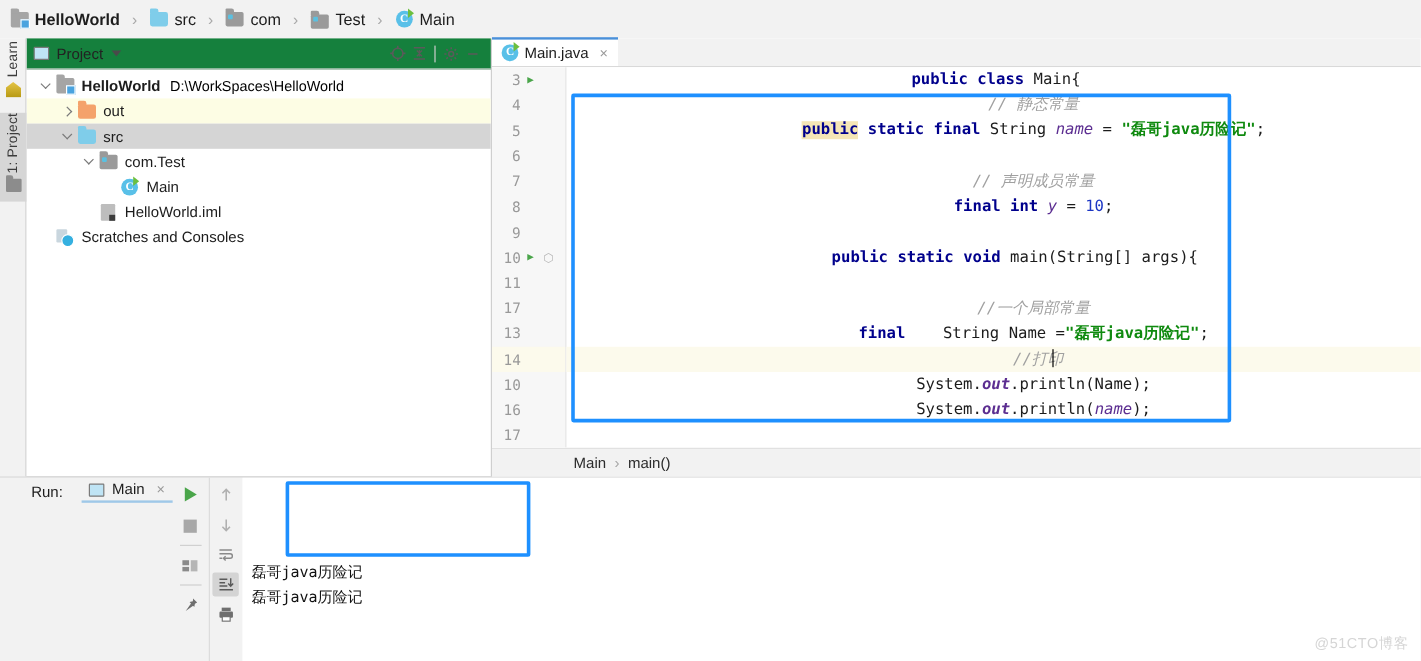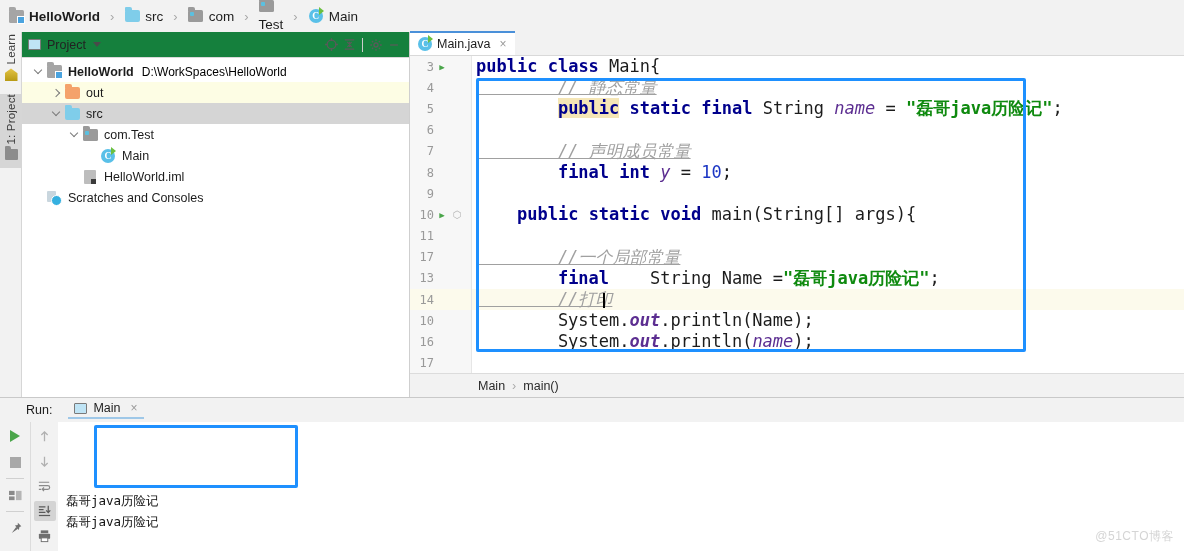--- a/index.html
+++ b/index.html
@@ -88,39 +88,39 @@
   .xclose { color:#9a9a9a; font-size:12px; margin-left:4px; }
 
   .code-area { flex:1; display:flex; position:relative; overflow:hidden; background:#fff; }
   .gutter { width:62px; flex:0 0 62px; background:#f7f7f7; border-right:1px solid #e6e6e6; position:relative; }
   .gln { height:21.2px; display:flex; align-items:center; font-family:"DejaVu Sans Mono", monospace; font-size:12px; color:#999; }
   .gnum { width:24px; text-align:right; }
   .grun { width:16px; text-align:center; color:#4aa54a; font-size:9px; }
   .gfold { width:14px; text-align:center; color:#b5b5b5; font-size:10px; }
   .gln.hl { background:#fcfaec; }
 
-  .codetext { flex:1; position:relative; font-family:"DejaVu Sans Mono", monospace; font-size:17px; line-height:21.2px;
-              white-space:pre; color:#1c1c1c; padding-left:4px; }
+  .codetext { flex:1; position:relative; font-family:"DejaVu Sans Mono", monospace; font-size:13px; line-height:21.2px;
+              white-space:pre; color:#1c1c1c; padding-left:4px;text-align:center; }
   .cline { height:21.2px; }
   .cline.hl { background:#fcfaec; margin-left:-4px; padding-left:4px; }
   .kw   { color:#00008c; font-weight:bold; }
   .kwhl { color:#00008c; font-weight:bold; background:#f5e6b6; }
   .str  { color:#0f8a0f; font-weight:bold; }
-  .cmt  { color:#a0a0a0; font-style:italic;text-decoration:underline; }
+  .cmt  { color:#a0a0a0; font-style:italic; }
   .num  { color:#1c36c4; }
   .fld  { color:#5c2e91; font-style:italic; }
   .stat { color:#5c2e91; font-style:italic; font-weight:bold; }
 
   .hbox { position:absolute; border:3px solid #1e90ff; border-radius:2px; pointer-events:none; }
 
   .crumbbar2 { height:24px; background:#f2f2f2; border-top:1px solid #dcdcdc; display:flex; align-items:center; padding-left:68px; font-size:12.5px; color:#2b2b2b; }
   .crumbbar2 .sep { color:#a8a8a8; margin:0 7px; }
 
   
-  .runwrap { flex:1; display:flex; flex-direction:column; background:#f2f2f2; border-top:1px solid #c9c9c9; min-height:0; }
+  .runwrap { flex:1; display:flex; flex-direction:row; background:#f2f2f2; border-top:1px solid #c9c9c9; min-height:0; }
   .runhead { height:24px; display:flex; align-items:center; padding-left:26px; background:#f2f2f2; }
   .runlabel { font-size:12.5px; color:#1c1c1c; margin-right:16px; }
   .runtab { display:flex; align-items:center; gap:6px; font-size:12.5px; color:#1c1c1c; padding:0 6px 2px 6px; border-bottom:2px solid #9fc8e8; }
   .run-sq { width:13px; height:11px; border:1.5px solid #7a7a7a; background:#bfe4f5; border-radius:1px; }
 
   .runbody { flex:1; display:flex; min-height:0; }
   .rtool { width:30px; flex:0 0 30px; background:#f2f2f2; display:flex; flex-direction:column; align-items:center; padding-top:4px; gap:6px; }
   .rtool2 { width:28px; flex:0 0 28px; background:#f2f2f2; display:flex; flex-direction:column; align-items:center; padding-top:4px; gap:5px; border-left:1px solid #dcdcdc; }
   .rbtn { width:22px; height:20px; display:flex; align-items:center; justify-content:center; color:#6f6f6f; font-size:12px; }
   .rbtn.act { background:#d4d4d4; border-radius:2px; }
@@ -156,21 +156,21 @@
           <span class="crumb-text">src</span>
         </span>
         <span class="crumb-sep">›</span>
         <span style="display: inline-flex; align-items: center; gap: 5px;">
           <span class="ico" style="display: inline-flex; align-items: center; width: 16px; justify-content: center;">
             <span class="srcfold"></span>
           </span>
           <span class="crumb-text">com</span>
         </span>
         <span class="crumb-sep">›</span>
-        <span style="display: inline-flex; align-items: flex-start; gap: 5px; flex-direction: column;">
+        <span style="display: inline-flex; align-items: flex-end; gap: 5px;">
           <span class="ico" style="display: inline-flex; align-items: center; width: 16px; justify-content: center;">
             <span class="srcfold"></span>
           </span>
           <span class="crumb-text">Test</span>
         </span>
         <span class="crumb-sep">›</span>
         <span style="display: inline-flex; align-items: center; gap: 5px;">
           <span class="ico" style="display: inline-flex; align-items: center; width: 16px; justify-content: center;">
             <span class="cls-ico">C</span>
           </span>

